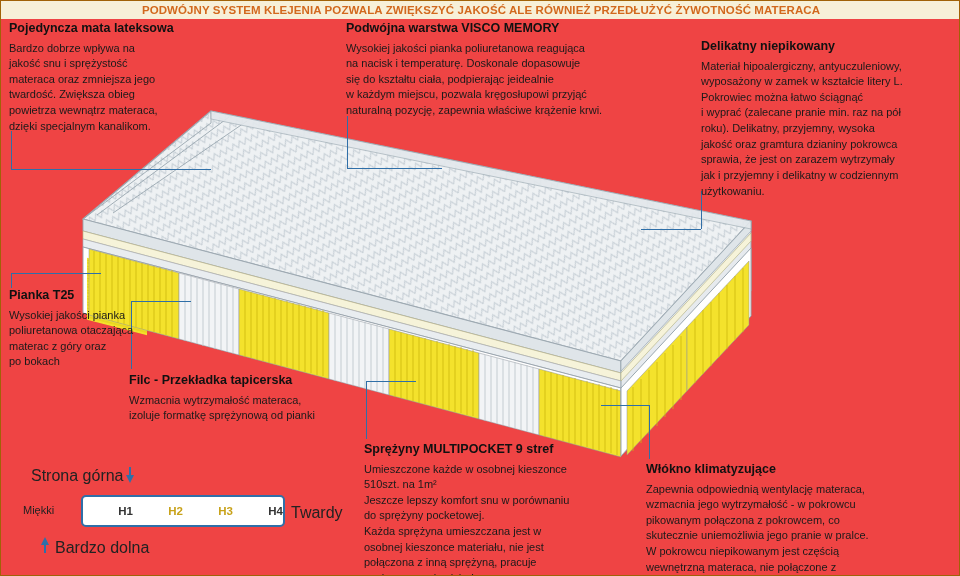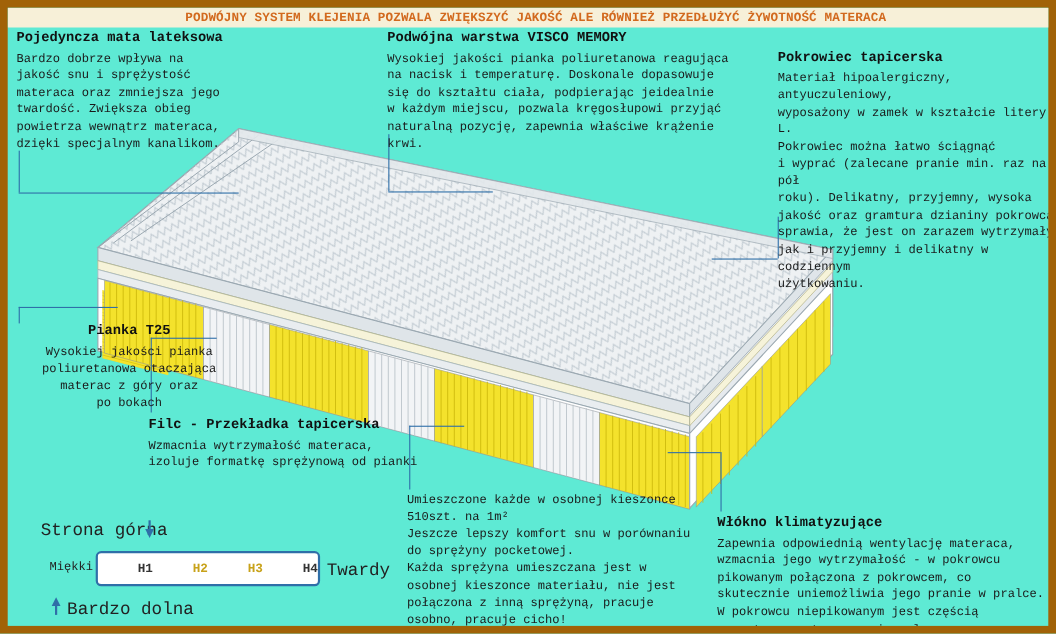--- a/index.html
+++ b/index.html
@@ -10,25 +10,24 @@
     width: 960px;
     height: 576px;
     background: #ffffff;
     font-family: "Liberation Sans", sans-serif;
     overflow: hidden;
   }
   #page {
     position: relative;
     width: 960px;
     height: 576px;
-    background: #5eead4;
+    background: #ef4444;
     box-sizing: border-box;
-    border: 7px solid #a16207;
+    border: 1px solid #a16207;
     overflow: hidden;
-    font-family: Liberation Mono, monospace;
   }
 
   
   .top-banner {
     position: absolute;
     left: 0;
     top: 0;
     width: 960px;
     height: 18px;
     background: #f7f0d8;
@@ -59,21 +58,21 @@
     font-size: 11px;
     color: #1a1a1a;
     line-height: 1.42;
     white-space: pre-line;
   }
 
   
   #c-lateks   { left: 8px;   top: 20px;  width: 200px; }
   #c-visco    { left: 345px; top: 20px;  width: 325px; }
   #c-pokrowiec{ left: 700px; top: 38px;  width: 252px; }
-  #c-t25      { left: 8px;   top: 287px; width: 205px; text-align: center; }
+  #c-t25      { left: 8px;   top: 287px; width: 205px; }
   #c-filc     { left: 128px; top: 372px; width: 245px; }
   #c-sprezyny { left: 363px; top: 441px; width: 285px; }
   #c-wlokno   { left: 645px; top: 461px; width: 300px; }
 
   
   .line {
     position: absolute;
     background: #2f6fa8;
   }
   .h { height: 1px; }
@@ -97,21 +96,21 @@
     width: 350px;
     height: 96px;
   }
   .scale-label {
     position: absolute;
     font-size: 16px;
     color: #222222;
   }
   #scale-top-label   { left: 12px; top: 4px; }
   #scale-bottom-label{ left: 36px; top: 76px; }
-  #scale-soft  { left: 20px; top: 41px; font-size: 11px; }
+  #scale-soft  { left: 4px; top: 41px; font-size: 11px; }
   #scale-hard  { left: 272px; top: 41px; font-size: 16px; }
   .scale-box {
     position: absolute;
     left: 62px;
     top: 32px;
     width: 200px;
     height: 28px;
     border: 2px solid #2f6fa8;
     border-radius: 5px;
     background: #ffffff;
@@ -398,21 +397,21 @@
     <div class="title">Pojedyncza mata lateksowa</div>
     <div class="body">Bardzo dobrze wpływa na
 jakość snu i sprężystość
 materaca oraz zmniejsza jego
 twardość. Zwiększa obieg
 powietrza wewnątrz materaca,
 dzięki specjalnym kanalikom.</div>
   </div>
 
   <div class="callout" id="c-pokrowiec">
-    <div class="title">Pokrowiec tapicerska</div>
+    <div class="title">Delikatny niepikowany</div>
     <div class="body">Materiał hipoalergiczny, antyuczuleniowy,
 wyposażony w zamek w kształcie litery L.
 Pokrowiec można łatwo ściągnąć
 i wyprać (zalecane pranie min. raz na pół
 roku). Delikatny, przyjemny, wysoka
 jakość oraz gramtura dzianiny pokrowca
 sprawia, że jest on zarazem wytrzymały
 jak i przyjemny i delikatny w codziennym
 użytkowaniu.</div>
   </div>
@@ -425,20 +424,21 @@
 po bokach</div>
   </div>
 
   <div class="callout" id="c-filc">
     <div class="title">Filc - Przekładka tapicerska</div>
     <div class="body">Wzmacnia wytrzymałość materaca,
 izoluje formatkę sprężynową od pianki</div>
   </div>
 
   <div class="callout" id="c-sprezyny">
+    <div class="title">Sprężyny MULTIPOCKET 9 stref</div>
     <div class="body">Umieszczone każde w osobnej kieszonce
 510szt. na 1m²
 Jeszcze lepszy komfort snu w porównaniu
 do sprężyny pocketowej.
 Każda sprężyna umieszczana jest w
 osobnej kieszonce materiału, nie jest
 połączona z inną sprężyną, pracuje
 osobno, pracuje cicho!</div>
   </div>
 

